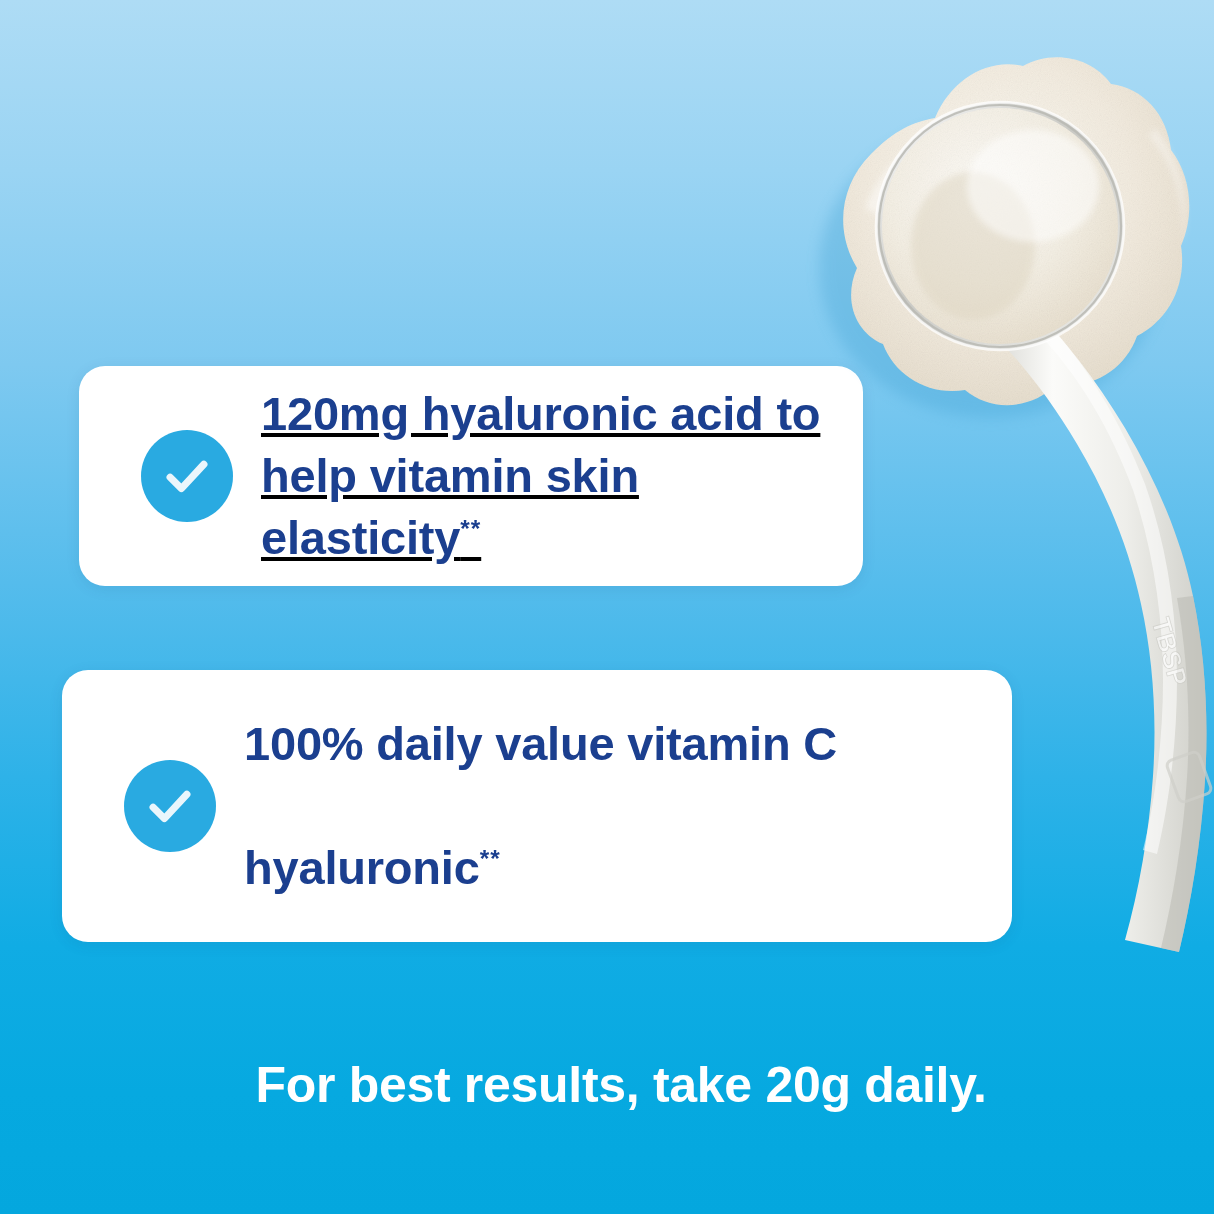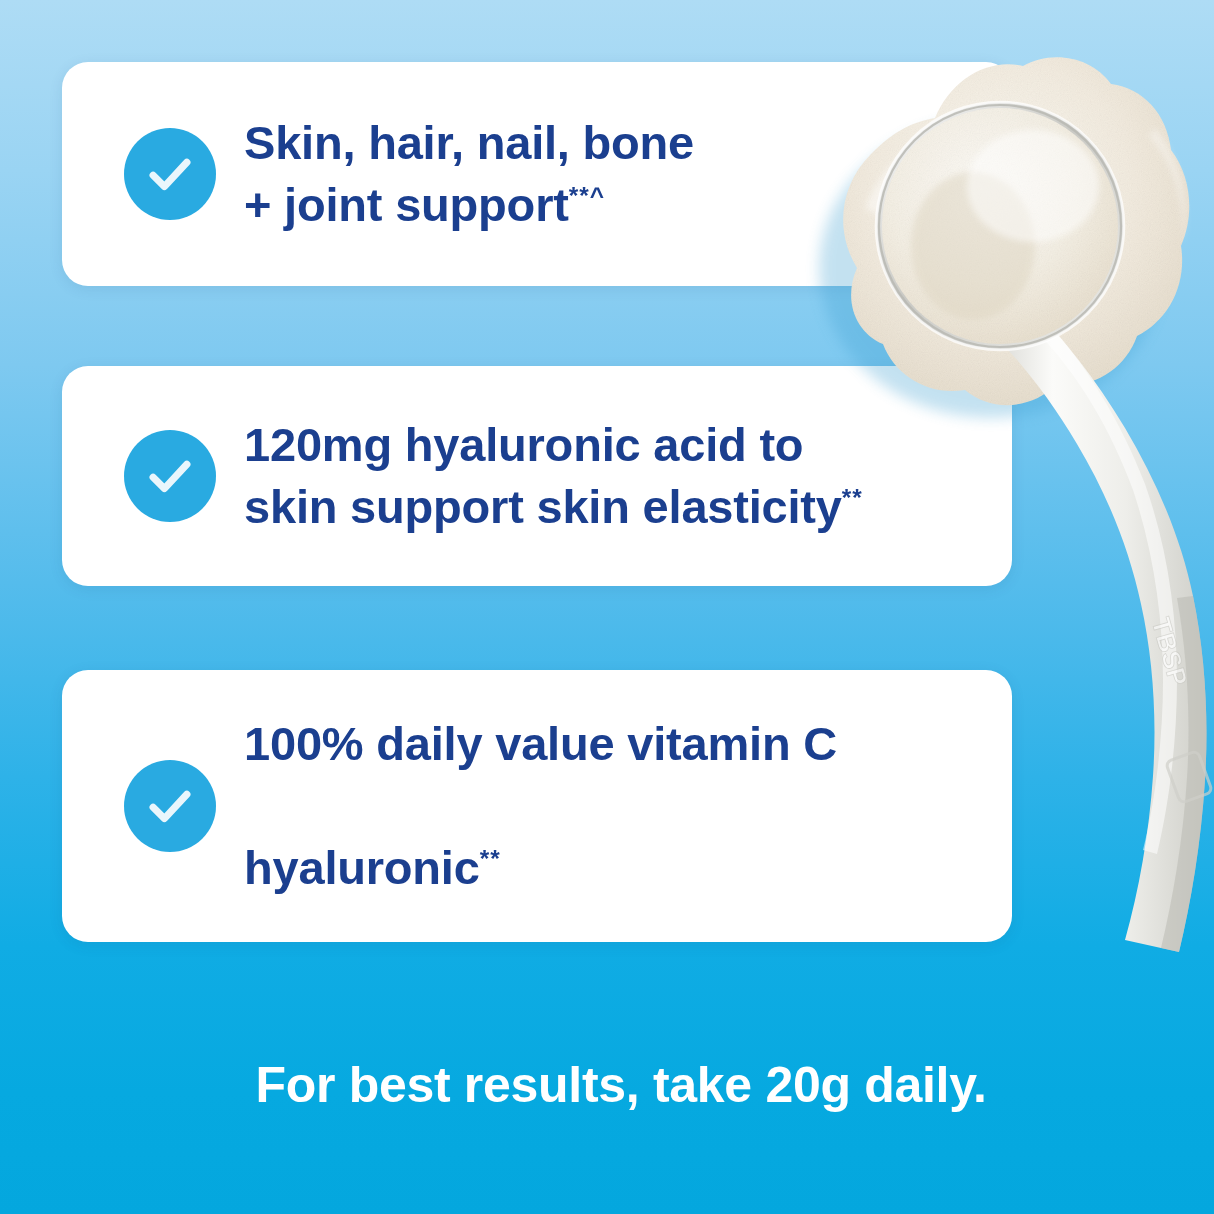--- a/index.html
+++ b/index.html
@@ -40,21 +40,21 @@
   .card {
     position:absolute;
     background:#ffffff;
     border-radius:26px;
     box-shadow:0 3px 14px rgba(16,70,120,.10);
     display:flex;
     align-items:center;
     z-index:3;
   }
   .card.card-1 { left:62px; top:62px;  width:950px; height:224px; }
-  .card.card-2 { left:62px; top:366px; width:950px; height:220px; }
+  .card.card-2 { left:79px; top:366px; width:784px; height:220px;text-decoration:underline; }
   .card.card-3 { left:62px; top:670px; width:950px; height:272px; }
 
   .check-wrap {
     flex:0 0 auto;
     width:92px; height:92px;
     margin-left:62px;
     margin-right:28px;
     border-radius:50%;
     background:#29aae1;
     display:flex;
@@ -186,41 +186,30 @@
         <circle cx="205" cy="208" r="118" fill="url(#bowlG)" filter="url(#grain)"></circle>
         <circle cx="205" cy="208" r="121" fill="none" stroke="#b9b9b3" stroke-width="2.2" opacity="0.85"></circle>
         <circle cx="205" cy="208" r="124" fill="none" stroke="#ffffff" stroke-width="2.6" opacity="0.75"></circle>
 
         <ellipse cx="178" cy="228" rx="62" ry="74" fill="#ddd4c0" opacity="0.5" filter="url(#soft)"></ellipse>
         <ellipse cx="238" cy="168" rx="66" ry="56" fill="#ffffff" opacity="0.5" filter="url(#soft)"></ellipse>
       </g>
     </svg>
   </div>
 
-  <div class="card card-1">
-    <span class="check-wrap">
-      <svg viewBox="0 0 24 24" aria-hidden="true">
-        <path d="M4.2 12.6 L9.4 17.8 L19.8 6.6" fill="none" stroke="#eaf6fc" stroke-width="3.3" stroke-linecap="round" stroke-linejoin="round"></path>
-      </svg>
-    </span>
-    <div class="card-text">
-      <span>Skin, hair, nail, bone</span><br>
-      <span>+ joint support</span><sup class="mark">**^</sup>
-    </div>
-  </div>
 
   <div class="card card-2">
     <span class="check-wrap">
       <svg viewBox="0 0 24 24" aria-hidden="true">
         <path d="M4.2 12.6 L9.4 17.8 L19.8 6.6" fill="none" stroke="#eaf6fc" stroke-width="3.3" stroke-linecap="round" stroke-linejoin="round"></path>
       </svg>
     </span>
     <div class="card-text">
       <span>120mg hyaluronic acid to</span><br>
-      <span>skin support skin elasticity</span><sup class="mark">**</sup>
+      <span>help vitamin skin elasticity</span><sup class="mark">**</sup>
     </div>
   </div>
 
   <div class="card card-3">
     <span class="check-wrap">
       <svg viewBox="0 0 24 24" aria-hidden="true">
         <path d="M4.2 12.6 L9.4 17.8 L19.8 6.6" fill="none" stroke="#eaf6fc" stroke-width="3.3" stroke-linecap="round" stroke-linejoin="round"></path>
       </svg>
     </span>
     <div class="card-text">

